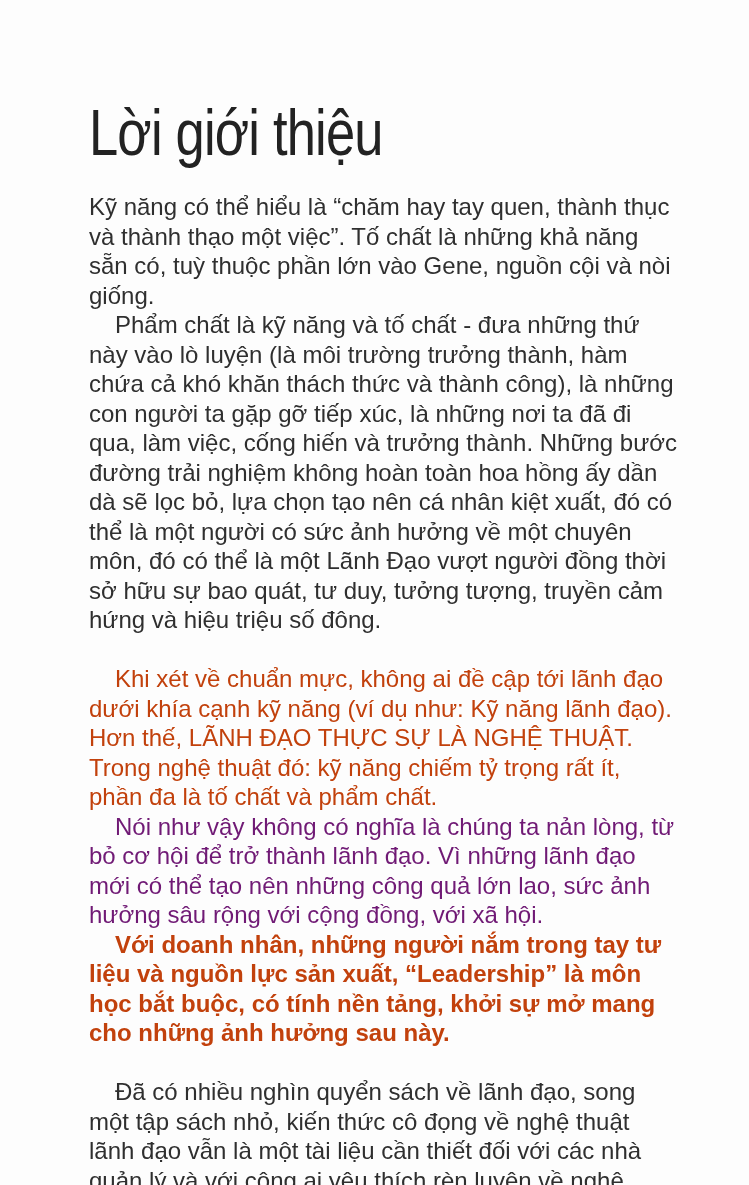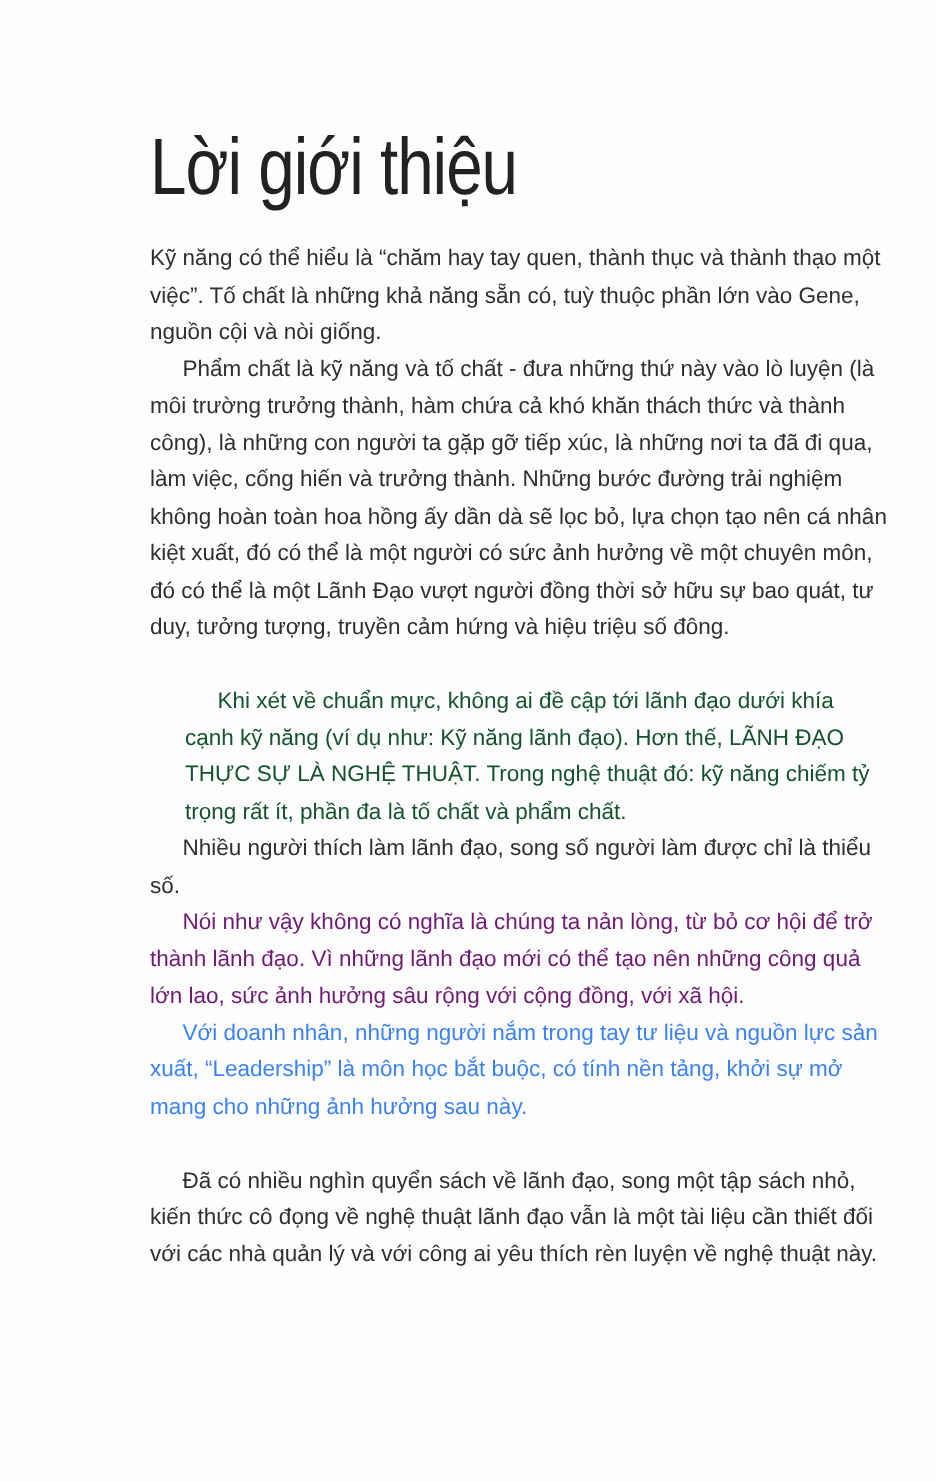--- a/index.html
+++ b/index.html
@@ -7,55 +7,54 @@
     padding: 0;
     width: 749px;
     height: 1185px;
     overflow: hidden;
     font-family: "Liberation Sans", "DejaVu Sans", sans-serif;
   }
   .page {
     box-sizing: border-box;
     width: 749px;
     height: 1185px;
-    padding: 98px 78px 0 120px;
+    padding: 98px 78px 0 89px;
   }
   .page-title {
     margin: 0 0 24px 0;
     font-size: 64px;
     font-weight: 300;
     line-height: 1.1;
     letter-spacing: -1px;
     transform: scaleX(0.82);
     transform-origin: left top;
     white-space: nowrap;
   }
   .body-text {
     width: 590px;
   }
   .body-text p {
     margin: 0;
-    font-size: 18px;
+    font-size: 24px;
     line-height: 29.5px;
     font-weight: 400;
   }
   .body-text p.indent {
     text-indent: 26px;
   }
   .body-text p.gap {
     margin-top: 29.5px;
   }
 </style>
 </head>
 <body style="background: rgb(253, 253, 253);">
 
 <div class="page">
   <h1 class="page-title" style="color: rgb(34, 34, 34);">Lời giới thiệu</h1>
   <div class="body-text">
       <p class="" style="color: rgb(47, 47, 47);">Kỹ năng có thể hiểu là “chăm hay tay quen, thành thục và thành thạo một việc”. Tố chất là những khả năng sẵn có, tuỳ thuộc phần lớn vào Gene, nguồn cội và nòi giống.</p>
       <p class="indent" style="color: rgb(47, 47, 47);">Phẩm chất là kỹ năng và tố chất - đưa những thứ này vào lò luyện (là môi trường trưởng thành, hàm chứa cả khó khăn thách thức và thành công), là những con người ta gặp gỡ tiếp xúc, là những nơi ta đã đi qua, làm việc, cống hiến và trưởng thành. Những bước đường trải nghiệm không hoàn toàn hoa hồng ấy dần dà sẽ lọc bỏ, lựa chọn tạo nên cá nhân kiệt xuất, đó có thể là một người có sức ảnh hưởng về một chuyên môn, đó có thể là một Lãnh Đạo vượt người đồng thời sở hữu sự bao quát, tư duy, tưởng tượng, truyền cảm hứng và hiệu triệu số đông.</p>
-      <p class="indent gap" style="color: #14532d; margin-left: 28px;">Khi xét về chuẩn mực, không ai đề cập tới lãnh đạo dưới khía cạnh kỹ năng (ví dụ như: Kỹ năng lãnh đạo). Hơn thế, LÃNH ĐẠO THỰC SỰ LÀ NGHỆ THUẬT. Trong nghệ thuật đó: kỹ năng chiếm tỷ trọng rất ít, phần đa là tố chất và phẩm chất.</p>
-      <p class="indent" style="color: rgb(47, 47, 47);">Nhiều người thích làm lãnh đạo, song số người làm được chỉ là thiểu số.</p>
+      <p class="indent gap" style="color: #c2410c;">Khi xét về chuẩn mực, không ai đề cập tới lãnh đạo dưới khía cạnh kỹ năng (ví dụ như: Kỹ năng lãnh đạo). Hơn thế, LÃNH ĐẠO THỰC SỰ LÀ NGHỆ THUẬT. Trong nghệ thuật đó: kỹ năng chiếm tỷ trọng rất ít, phần đa là tố chất và phẩm chất.</p>
       <p class="indent" style="color: #701a75;">Nói như vậy không có nghĩa là chúng ta nản lòng, từ bỏ cơ hội để trở thành lãnh đạo. Vì những lãnh đạo mới có thể tạo nên những công quả lớn lao, sức ảnh hưởng sâu rộng với cộng đồng, với xã hội.</p>
-      <p class="indent" style="color: #3b82f6;">Với doanh nhân, những người nắm trong tay tư liệu và nguồn lực sản xuất, “Leadership” là môn học bắt buộc, có tính nền tảng, khởi sự mở mang cho những ảnh hưởng sau này.</p>
+      <p class="indent" style="color: #c2410c; font-weight: bold;">Với doanh nhân, những người nắm trong tay tư liệu và nguồn lực sản xuất, “Leadership” là môn học bắt buộc, có tính nền tảng, khởi sự mở mang cho những ảnh hưởng sau này.</p>
       <p class="indent gap" style="color: rgb(47, 47, 47);">Đã có nhiều nghìn quyển sách về lãnh đạo, song một tập sách nhỏ, kiến thức cô đọng về nghệ thuật lãnh đạo vẫn là một tài liệu cần thiết đối với các nhà quản lý và với công ai yêu thích rèn luyện về nghệ thuật này.</p>
     </div>
 </div>
 
 </body></html>

